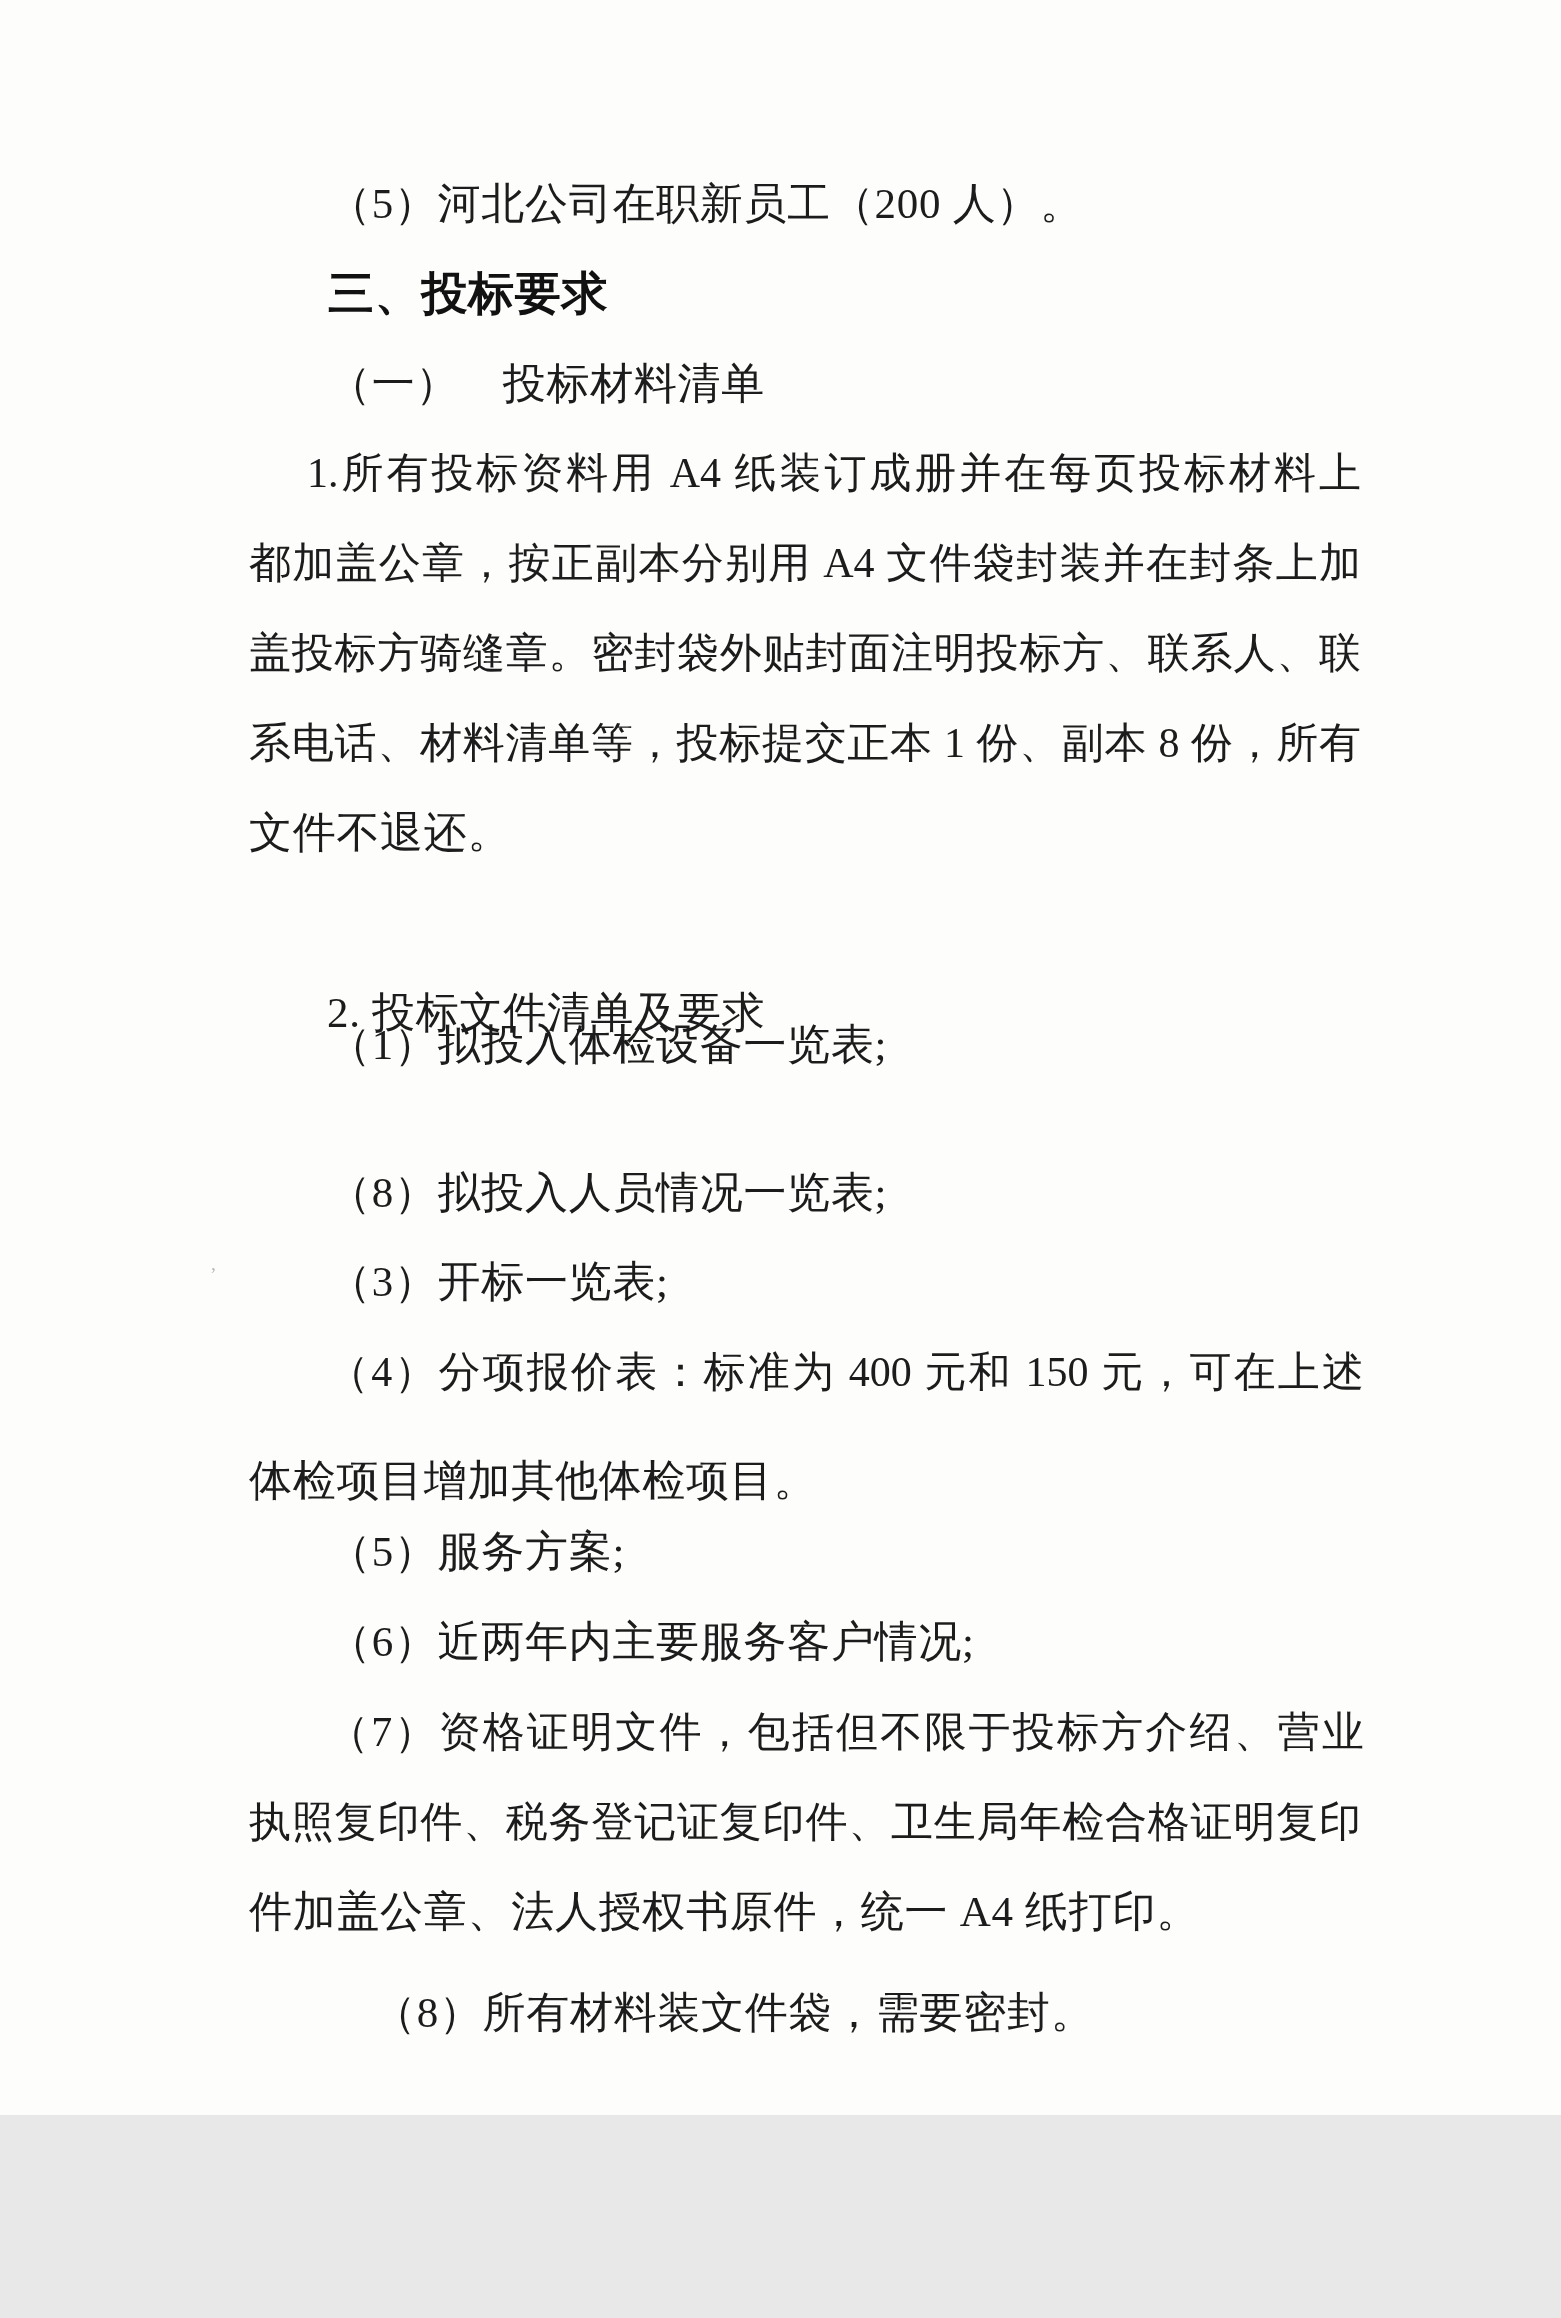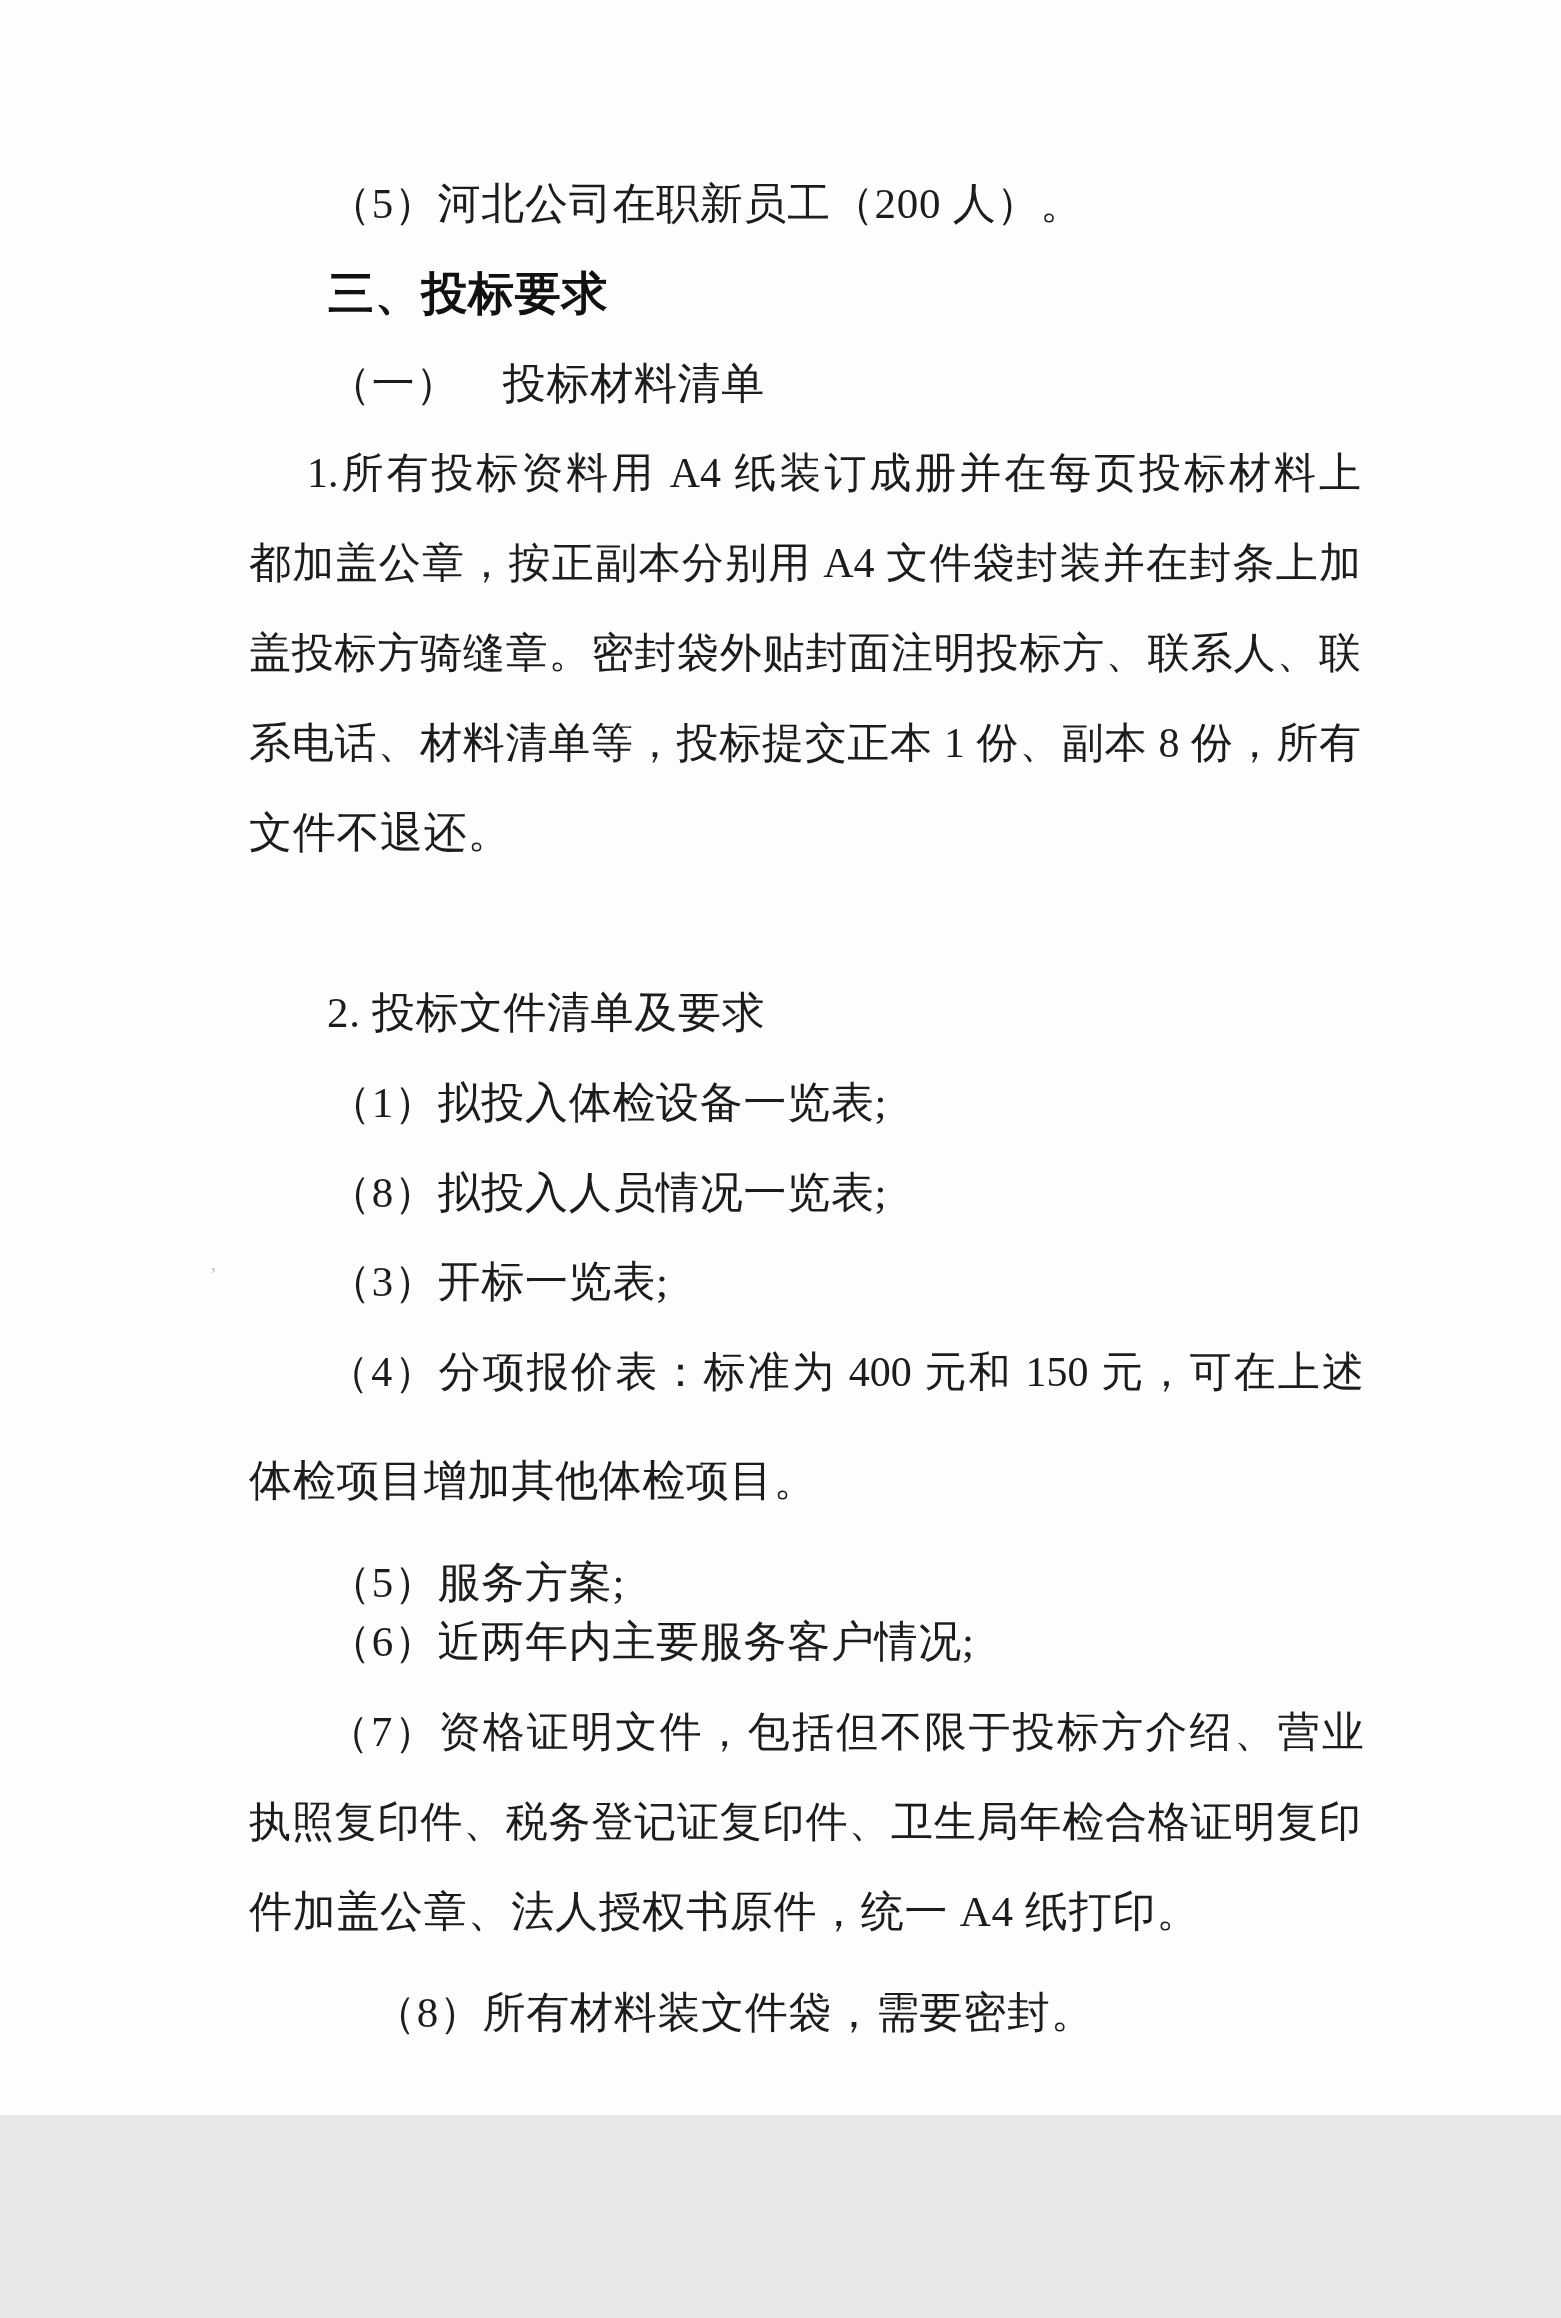--- a/index.html
+++ b/index.html
@@ -71,31 +71,31 @@
 
   <div class="line just" style="top:608px; left:249px; width:1112px;">盖投标方骑缝章。密封袋外贴封面注明投标方、联系人、联</div>
 
   <div class="line just" style="top:698px; left:249px; width:1112px;">系电话、材料清单等，投标提交正本 1 份、副本 8 份，所有</div>
 
   <div class="line" style="top:788px; left:249px;">文件不退还。</div>
 
 
   <div class="line" style="top:968px; left:327px;">2. 投标文件清单及要求</div>
 
-  <div class="line" style="top:1058px; left:328px;text-align:right;">（1）拟投入体检设备一览表;</div>
+  <div class="line" style="top:1000px; left:328px;text-align:right;">（1）拟投入体检设备一览表;</div>
 
   <div class="line" style="top:1148px; left:328px;">（8）拟投入人员情况一览表;</div>
 
   <div class="line" style="top:1237px; left:328px;">（3）开标一览表;</div>
 
   <div class="line just" style="top:1327px; left:327px; width:1037px;">（4）分项报价表：标准为 400 元和 150 元，可在上述</div>
 
   <div class="line" style="top:1436px; left:249px;">体检项目增加其他体检项目。</div>
 
-  <div class="line" style="top:1538px; left:328px;">（5）服务方案;</div>
+  <div class="line" style="top:1507px; left:328px;">（5）服务方案;</div>
 
   <div class="line" style="top:1597px; left:328px;">（6）近两年内主要服务客户情况;</div>
 
   <div class="line just" style="top:1687px; left:327px; width:1037px;">（7）资格证明文件，包括但不限于投标方介绍、营业</div>
 
   <div class="line just" style="top:1777px; left:249px; width:1112px;">执照复印件、税务登记证复印件、卫生局年检合格证明复印</div>
 
   <div class="line" style="top:1867px; left:249px;">件加盖公章、法人授权书原件，统一 A4 纸打印。</div>
 
   <div class="line" style="top:1968px; left:328px;margin-left:45px;">（8）所有材料装文件袋，需要密封。</div>

